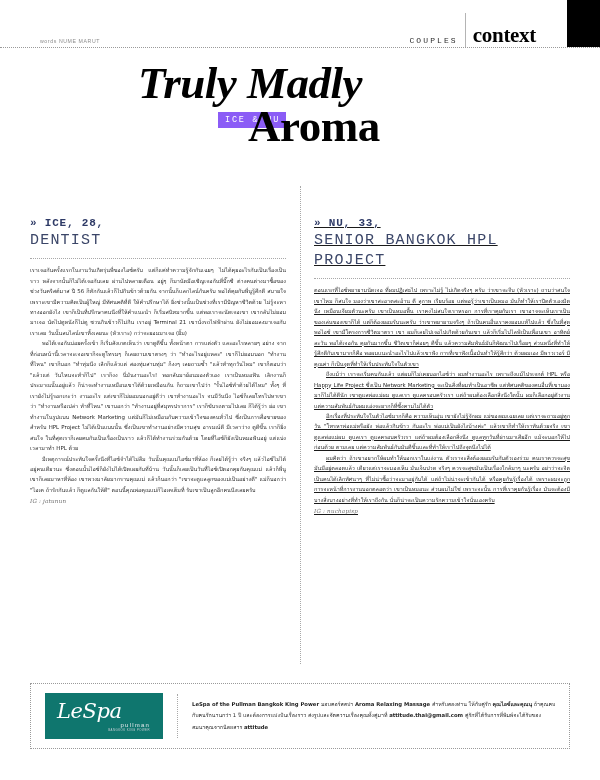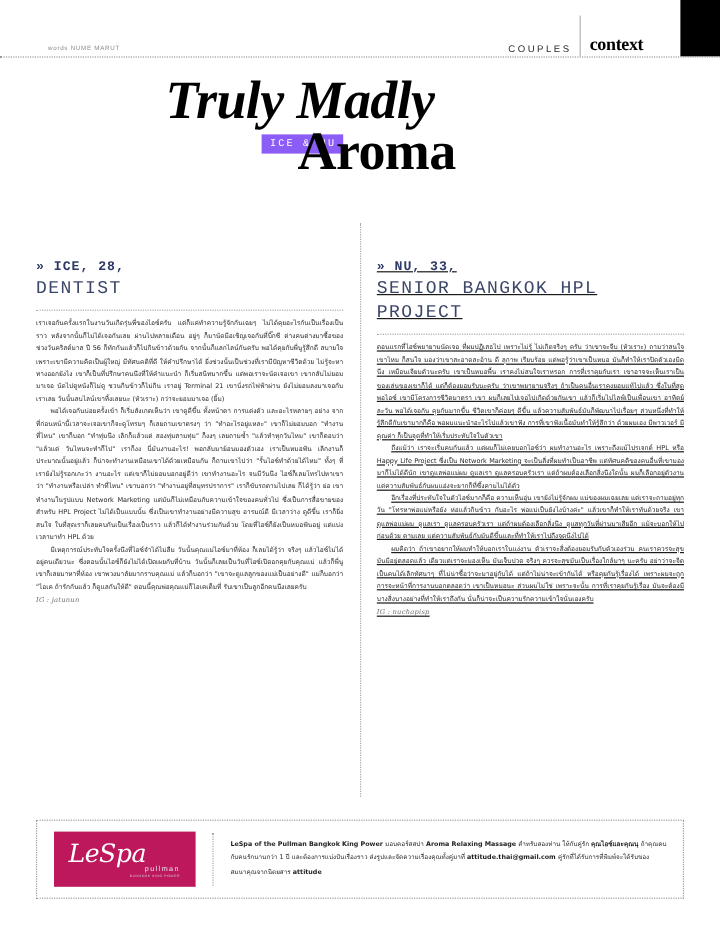--- a/index.html
+++ b/index.html
@@ -48,33 +48,33 @@
     display: flex;
     align-items: flex-end;
     gap: 0;
   }
   .section-kicker {
     font-size: 8px;
     letter-spacing: 2.1px;
     color: #2b2b2b;
     padding-right: 7px;
     padding-bottom: 2px;
-    font-family: Liberation Sans, sans-serif;
+    font-family: Liberation Mono, monospace;
     text-align: center;
   }
   .brand-rule {
     width: 1px;
     height: 34px;
     background: #b4b4b4;
     margin-right: 7px;
   }
   .brand-name {
     font-family: "Liberation Serif", serif;
     font-weight: bold;
-    font-size: 15px;
+    font-size: 21px;
     line-height: 1;
     letter-spacing: -0.3px;
     color: #000;
     padding-bottom: 1px;
   }
   .corner-block {
     position: absolute;
     right: 0;
     top: 0;
     width: 33px;
@@ -218,21 +218,21 @@
     height: 66px;
     border: 1px dotted #9a9a9a;
     box-sizing: border-box;
     display: flex;
     align-items: center;
   }
   .promo-logo {
     width: 118px;
     height: 46px;
     margin-left: 14px;
-    background: #be185d;
+    background: #0f766e;
     position: relative;
     flex: none;
   }
   .logo-script {
     position: absolute;
     left: 12px;
     top: 8px;
     font-family: "DejaVu Serif", serif;
     font-style: italic;
     font-size: 21px;

